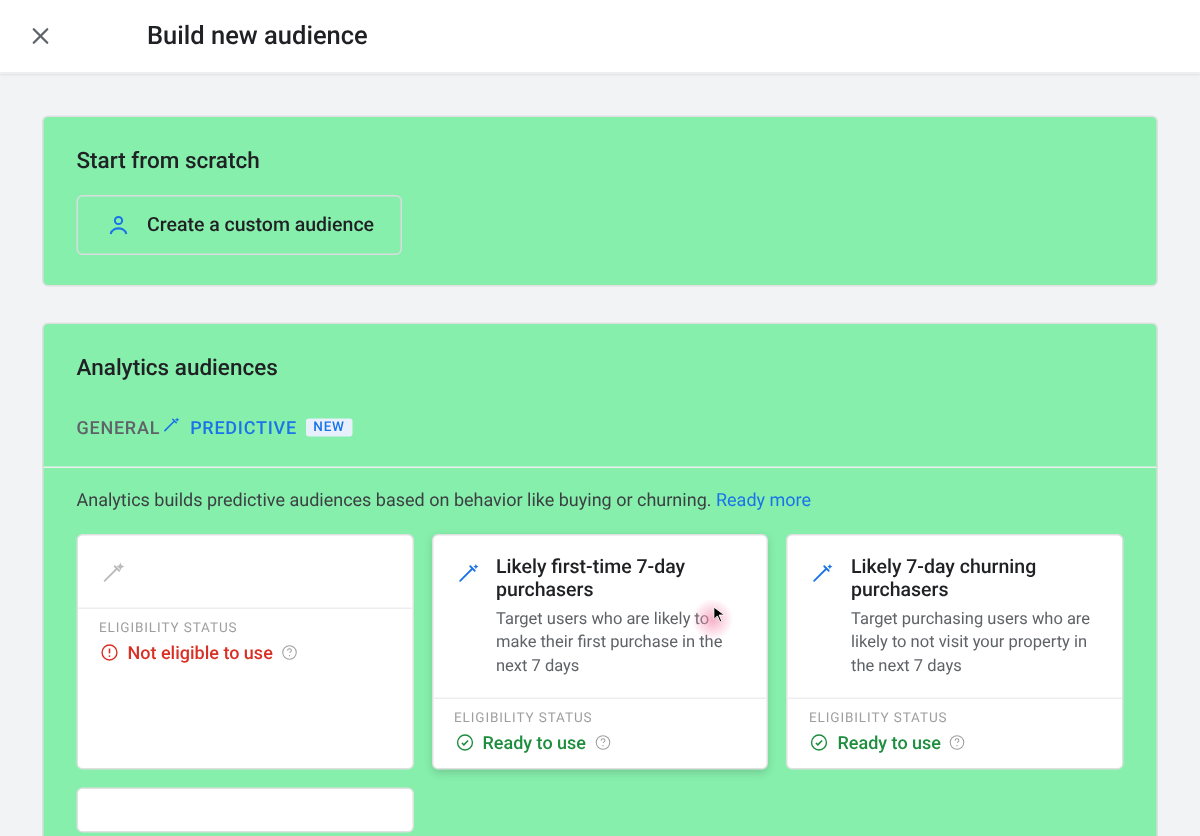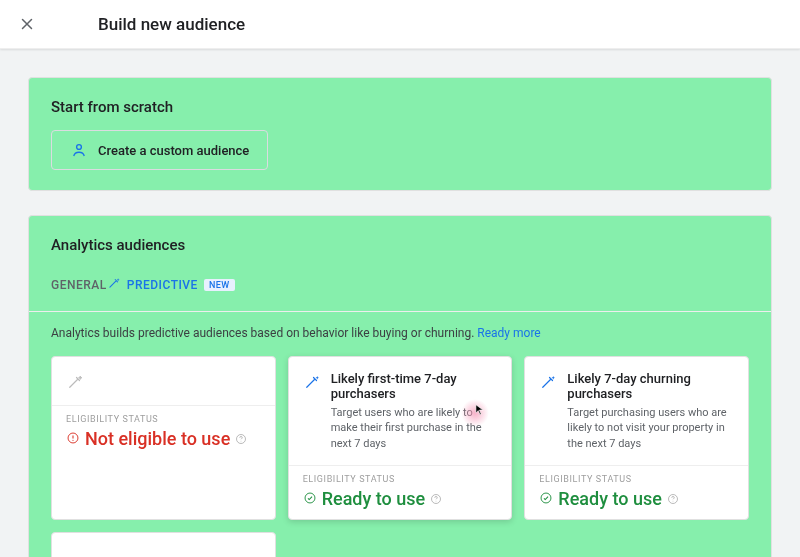--- a/index.html
+++ b/index.html
@@ -127,23 +127,23 @@
     padding: 8px 14px 10px;
   }
   .elig-label {
     font-size: 9px;
     letter-spacing: 0.6px;
     color: #9e9e9e;
     margin-bottom: 4px;
   }
   .status-row {
     display: flex;
-    align-items: flex-start;
+    align-items: center;
     gap: 5px;
-    font-size: 18px;
+    font-size: 12px;
     font-weight: 500;
   }
   .status-ready { color: #1e8e3e; }
   .status-error { color: #d93025; }
   .status-icon { width: 14px; height: 14px; display:inline-block; }
   .help-icon { width: 12px; height: 12px; color: #9e9e9e; }
   .cursor-spot {
     position: absolute;
     width: 28px; height: 28px;
     background: radial-gradient(circle, rgba(244,143,177,0.7) 0%, rgba(244,143,177,0) 70%);

